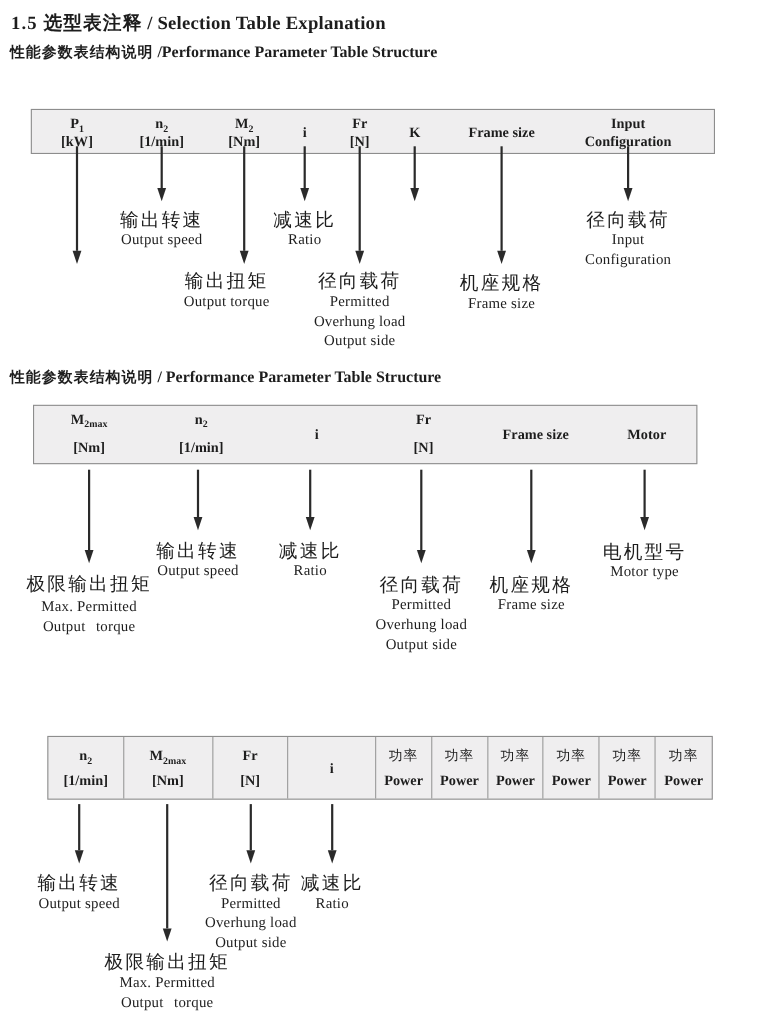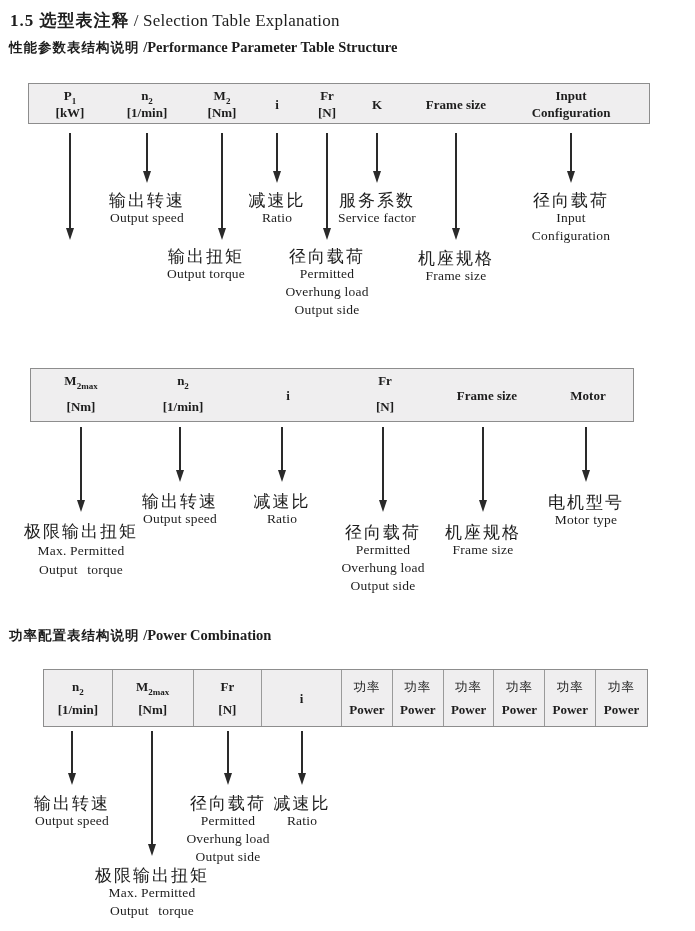--- a/index.html
+++ b/index.html
@@ -1,21 +1,21 @@
 <!DOCTYPE html>
 <html><head>
 <meta charset="utf-8">
 <style>
   html,body{margin:0;padding:0;background:#fff;}
   .page{position:relative;width:695px;height:931px;background:#ffffff;overflow:hidden;
         color:#1d1d1d;font-family:"Liberation Serif","DejaVu Serif",serif;}
   
   .title{position:absolute;left:10px;top:9px;font-size:17px;font-weight:bold;white-space:nowrap;}
   .title .zh{letter-spacing:1px;}
-  .title .en{font-weight:normal;letter-spacing:0.2px;text-align:right;}
+  .title .en{font-weight:bold;letter-spacing:0.2px;text-align:right;}
   .h2{position:absolute;left:9px;font-size:14.5px;font-weight:bold;white-space:nowrap;}
   .h2 .zh{font-family:"DejaVu Sans","Liberation Sans",sans-serif;font-size:13.5px;letter-spacing:1px;}
   .h2 .en{font-family:"Liberation Serif","DejaVu Serif",serif;}
   
   .tbl{position:absolute;background:#efeeef;border:1px solid #8d8d8d;box-sizing:border-box;}
   .cell{position:absolute;transform:translateX(-50%);text-align:center;font-weight:bold;
         font-size:13px;white-space:nowrap;line-height:17px;}
   .cell.two{top:3px;}
   .cell.one{top:50%;transform:translate(-50%,-50%);}
   .t2gap .u{margin-top:9px;}
@@ -50,21 +50,21 @@
   <div class="title">
     <span class="zh">1.5 选型表注释</span>
     <span class="en">/ Selection Table Explanation</span>
   </div>
 
   <div class="h2" style="top:39px">
     <span class="zh">性能参数表结构说明</span>
     <span class="en">/Performance Parameter Table Structure</span>
   </div>
 
-  <div class="tbl" style="left:28px;top:83px;width:622px;height:41px">
+  <div class="tbl" style="left:28px;top:99px;width:622px;height:41px">
     <div class="cell two" style="left:41px">
       <div><span>P</span><sub>1</sub></div>
       <div class="u">[kW]</div>
     </div>
     <div class="cell two" style="left:118px">
       <div><span>n</span><sub>2</sub></div>
       <div class="u">[1/min]</div>
     </div>
     <div class="cell two" style="left:193px">
       <div><span>M</span><sub>2</sub></div>
@@ -103,34 +103,34 @@
   <div class="lbl" style="left:277px;top:191px">
     <div class="cn">减速比</div>
     <div class="en">Ratio</div>
   </div>
   <div class="lbl" style="left:327px;top:247px">
     <div class="cn">径向载荷</div>
     <div class="en">Permitted</div>
     <div class="en">Overhung load</div>
     <div class="en">Output side</div>
   </div>
-  <div class="lbl" style="left:377px;top:191px">
-    <div class="cn">服务系数</div>
-    <div class="en">Service factor</div>
-  </div>
   <div class="lbl" style="left:456px;top:249px">
     <div class="cn">机座规格</div>
     <div class="en">Frame size</div>
   </div>
   <div class="lbl" style="left:571px;top:191px">
     <div class="cn">径向载荷</div>
     <div class="en">Input</div>
     <div class="en">Configuration</div>
   </div>
 
+  <div class="h2" style="top:334px">
+    <span class="zh">性能参数表结构说明</span>
+    <span class="en">/ Performance Parameter Table Structure</span>
+  </div>
 
   <div class="tbl" style="left:30px;top:368px;width:604px;height:54px">
     <div class="cell two t2gap" style="left:50px">
       <div><span>M</span><sub>2max</sub></div>
       <div class="u">[Nm]</div>
     </div>
     <div class="cell two t2gap" style="left:152px">
       <div><span>n</span><sub>2</sub></div>
       <div class="u">[1/min]</div>
     </div>
@@ -171,24 +171,20 @@
   </div>
   <div class="lbl" style="left:483px;top:523px">
     <div class="cn">机座规格</div>
     <div class="en">Frame size</div>
   </div>
   <div class="lbl" style="left:586px;top:493px">
     <div class="cn">电机型号</div>
     <div class="en">Motor type</div>
   </div>
 
-  <div class="h2" style="top:627px">
-    <span class="zh">功率配置表结构说明</span>
-    <span class="en">/Power Combination</span>
-  </div>
 
   <div class="tbl t3" style="left:43px;top:669px;width:605px;height:58px">
     <div class="t3c w69">
       <div><span>n</span><sub>2</sub></div>
       <div>[1/min]</div>
     </div>
     <div class="t3c w81">
       <div><span>M</span><sub>2max</sub></div>
       <div>[Nm]</div>
     </div>

